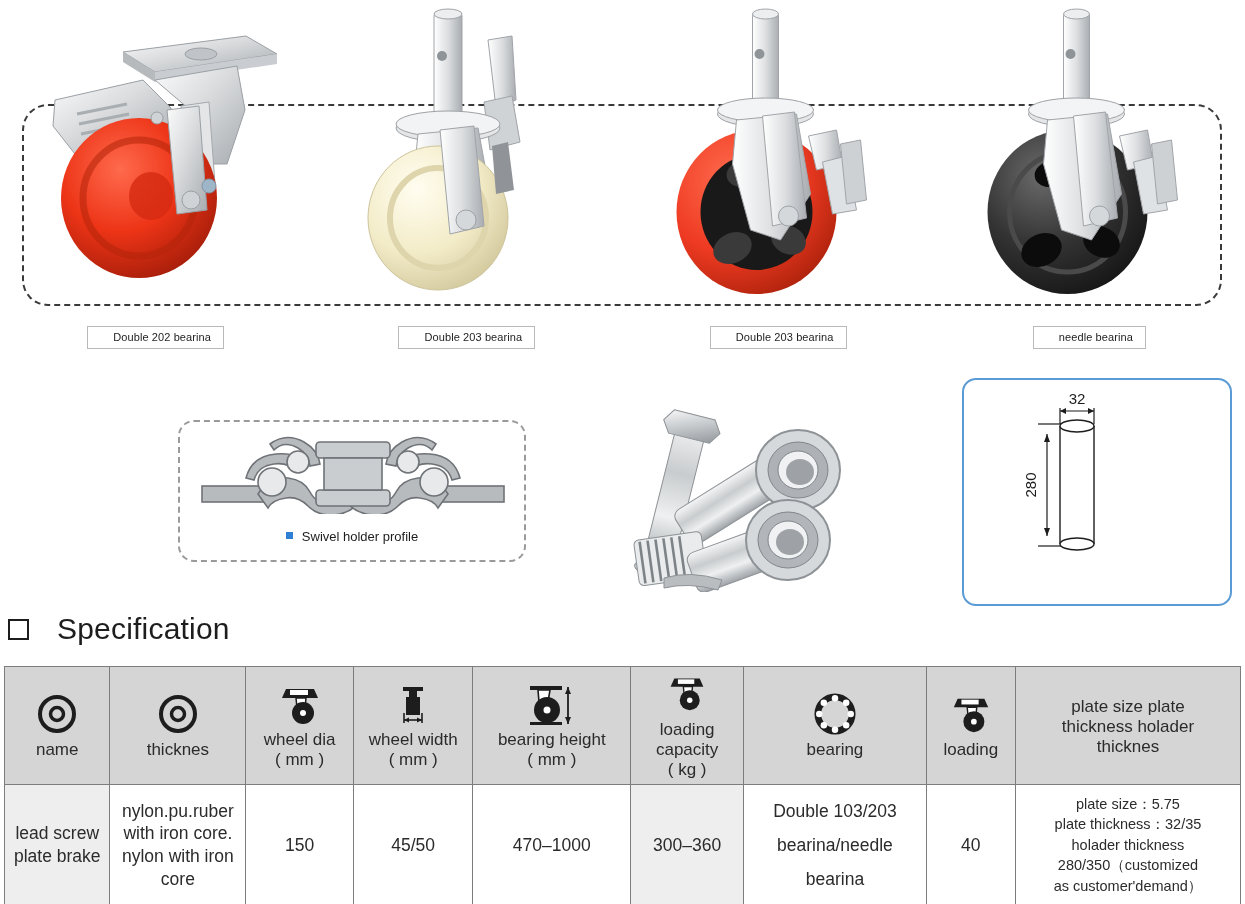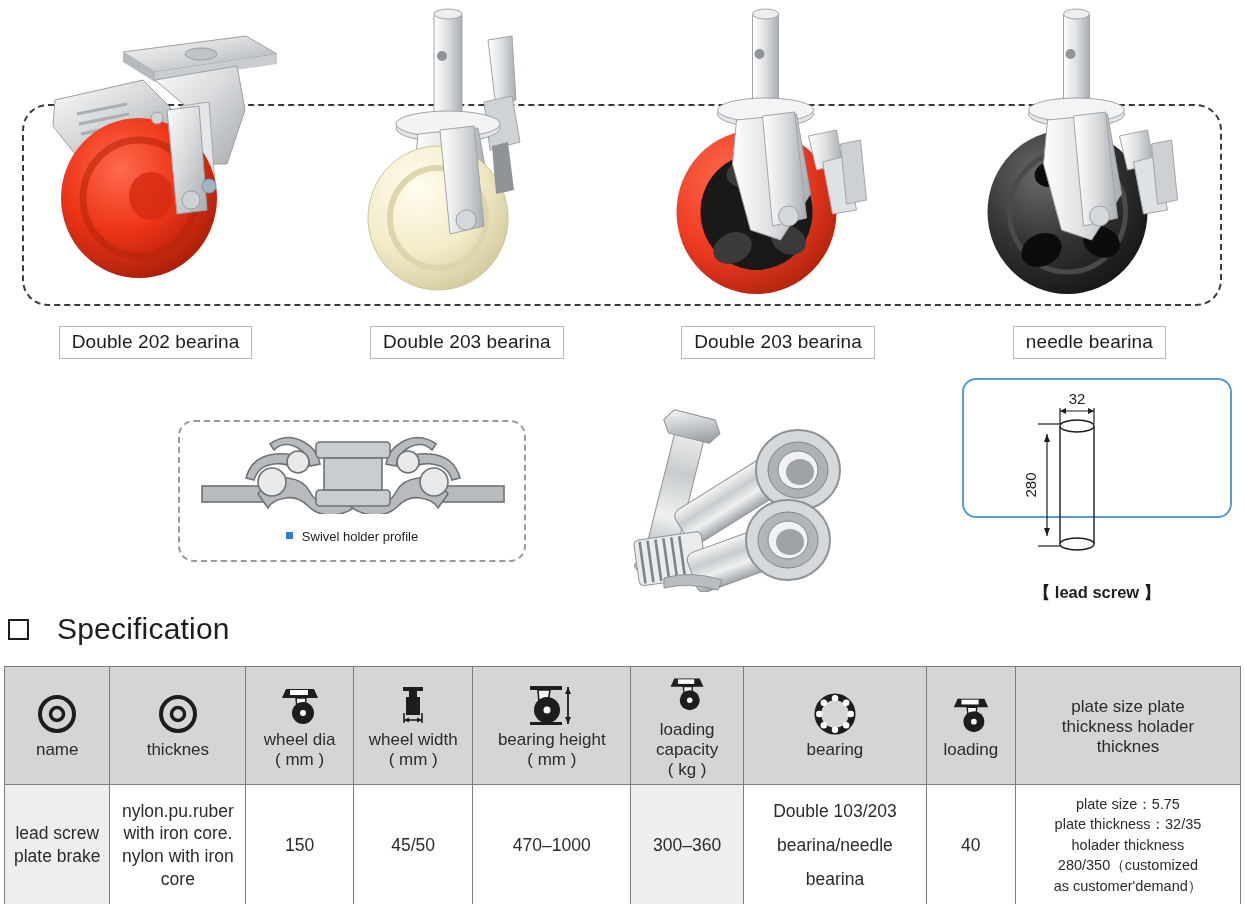--- a/index.html
+++ b/index.html
@@ -27,22 +27,22 @@
     flex:1 1 0;position:relative;height:318px;
   }
   .caster-svg{position:absolute;left:50%;transform:translateX(-50%);bottom:14px;}
   .labels{
     position:absolute;left:0;top:326px;width:1245px;
     display:flex;
   }
   .label-cell{flex:1 1 0;display:flex;justify-content:center;}
   .label-box{
     border:1px solid #b9b9b9;background:#fff;
-    padding:4px 12px 5px 12px;
-    font-size:19px;color:#1d1d1d;white-space:nowrap;
+    padding:4px 12px 5px 25px;
+    font-size:11px;color:#1d1d1d;white-space:nowrap;
     letter-spacing:.1px;
   }
 
   
   .midband{position:absolute;left:0;top:370px;width:1245px;height:250px;}
 
   .profile-frame{
     position:absolute;left:178px;top:50px;width:348px;height:142px;
     border:2px dashed #9a9a9a;border-radius:16px;box-sizing:border-box;
     background:#fff;
@@ -52,21 +52,21 @@
     text-align:center;font-size:13px;color:#1d1d1d;
   }
   .bullet-sq{
     display:inline-block;width:7px;height:7px;background:#2f7fd4;
     margin-right:9px;vertical-align:2px;
   }
 
   .hardware{position:absolute;left:592px;top:36px;}
 
   .leadscrew-frame{
-    position:absolute;left:962px;top:8px;width:270px;height:140px;
+    position:absolute;left:962px;top:8px;width:270px;height:228px;
     border:2px solid #5b9bd5;border-radius:14px;box-sizing:border-box;background:#fff;
   }
   .leadscrew-caption{
     position:absolute;left:962px;top:212px;width:270px;text-align:center;
     font-size:16.5px;font-weight:bold;color:#1d1d1d;
   }
 
   
   .spec-head{
     position:absolute;left:8px;top:612px;
@@ -394,21 +394,20 @@
       <path d="M130 46 L130 164" stroke="#1d1d1d" stroke-width="1.4" fill="none"></path>
       <ellipse cx="113" cy="46" rx="17" ry="6" fill="#ffffff" stroke="#1d1d1d" stroke-width="1.4"></ellipse>
       <ellipse cx="113" cy="164" rx="17" ry="6" fill="#ffffff" stroke="#1d1d1d" stroke-width="1.4"></ellipse>
 
       <line x1="83" y1="54" x2="83" y2="156" stroke="#1d1d1d" stroke-width="1.2"></line>
       <polygon points="83,54 80,62 86,62" fill="#1d1d1d"></polygon>
       <polygon points="83,156 80,148 86,148" fill="#1d1d1d"></polygon>
       <text x="72" y="105" font-family="'Liberation Sans',sans-serif" font-size="15" fill="#1d1d1d" text-anchor="middle" transform="rotate(-90 72 105)">280</text>
     </svg>
   </div>
-  <div class="leadscrew-caption">【 lead screw 】</div>
 </div>
 
 <div class="spec-head">
   <span class="spec-sq"></span>
   <span class="spec-title">Specification</span>
 </div>
 
 <table class="spec">
   <colgroup>
     <col style="width:97px">

